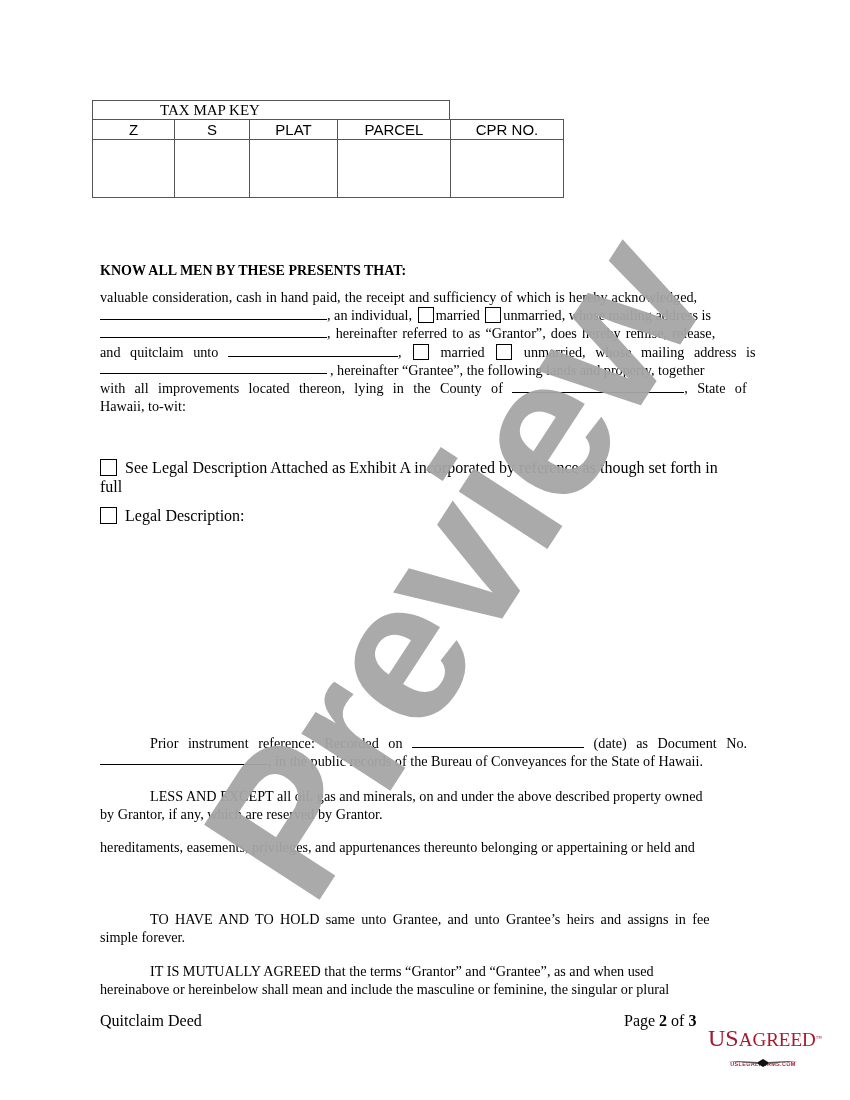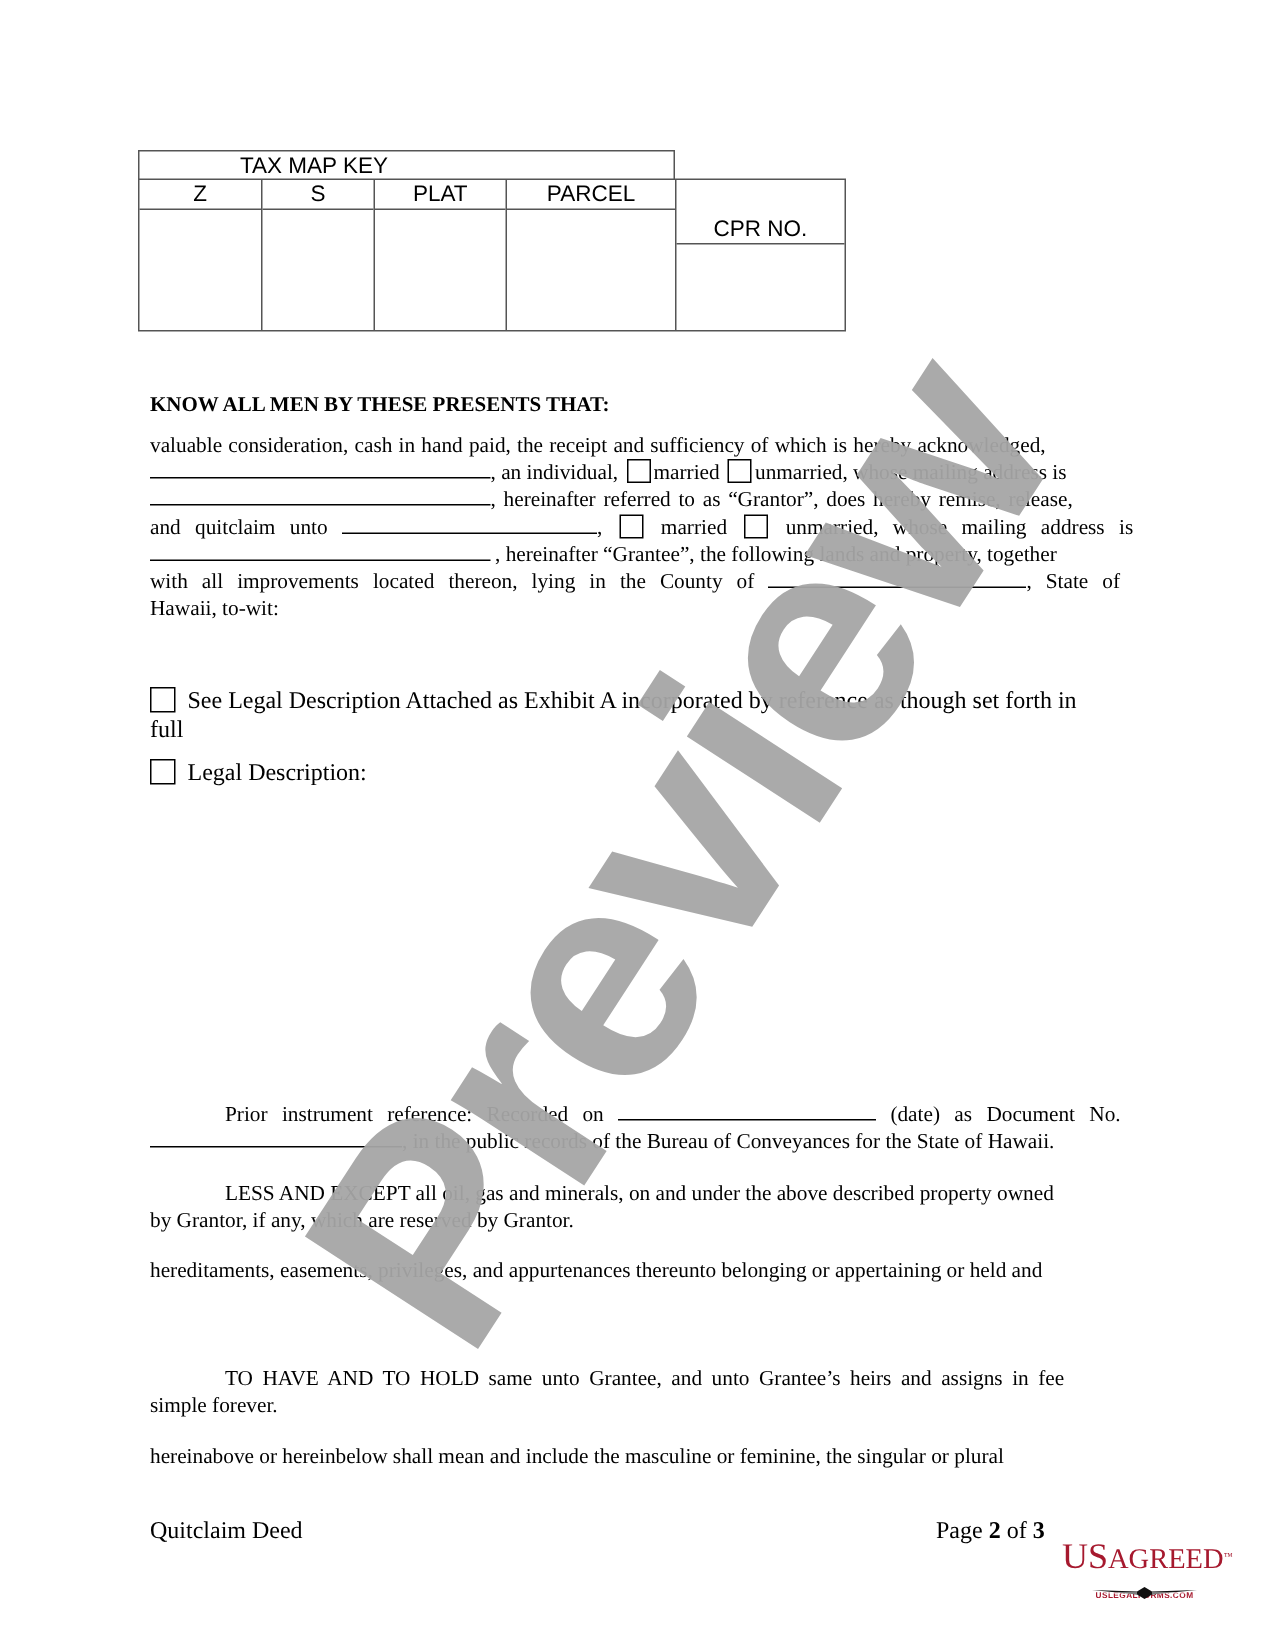--- a/index.html
+++ b/index.html
@@ -2,24 +2,24 @@
 <html><head>
   <meta charset="utf-8">
   <style>
     * { margin: 0; padding: 0; box-sizing: border-box; }
     html, body { width: 850px; height: 1100px; background: #ffffff; overflow: hidden; }
     body { position: relative; font-family: "Liberation Serif", serif; color: #000; }
 
     
     .tmk { position: absolute; left: 92px; top: 100px; }
     .tmk-title-row { position: absolute; left: 0; top: 0; width: 358px; height: 20px; border: 1px solid #555; border-bottom: none; }
-    .tmk-title { position: absolute; left: 67px; top: 1px; font-family: Liberation Sans, sans-serif; font-size: 15px; }
+    .tmk-title { position: absolute; left: 67px; top: 1px; font-family: Liberation Serif, serif; font-size: 15px; }
     .tmk-grid { position: absolute; left: 0; top: 19px; display: flex; border: 1px solid #555; }
     .tmk-col { border-right: 1px solid #555; }
-    .tmk-col:last-child { border-right: none; margin-top: 23px; }
+    .tmk-col:last-child { border-right: none; }
     .tmk-head { height: 20px; border-bottom: 1px solid #555; text-align: center; font-family: "Liberation Sans", sans-serif; font-size: 15px; line-height: 20px; }
     .tmk-cell { height: 57px; }
 
     
     .text { position: absolute; left: 100px; width: 650px; font-size: 14.2px; line-height: 18.2px; }
     .heading { top: 262px; font-weight: bold; font-size: 14px; }
     .line { display: flex; justify-content: space-between; white-space: nowrap; }
     .line.left { justify-content: flex-start; }
     .indent { padding-left: 50px; }
     .blank { display: inline-block; border-bottom: 1px solid #000; height: 13px; vertical-align: baseline; }
@@ -156,20 +156,23 @@
 <div class="text" style="top:910px">
   <div class="line indent">
     <span style="word-spacing:2.8px">TO HAVE AND TO HOLD same unto Grantee, and unto Grantee’s heirs and assigns in fee</span>
   </div>
   <div class="line left">
     <span>simple forever.</span>
   </div>
 </div>
 
 <div class="text" style="top:962px">
+  <div class="line left indent">
+    <span>IT IS MUTUALLY AGREED that the terms “Grantor” and “Grantee”, as and when used</span>
+  </div>
   <div class="line left">
     <span>hereinabove or hereinbelow shall mean and include the masculine or feminine, the singular or plural</span>
   </div>
 </div>
 
 <div class="footer-left">Quitclaim Deed</div>
 <div class="footer-right">
   <span>Page </span><b>2</b><span> of </span><b>3</b>
 </div>
 

